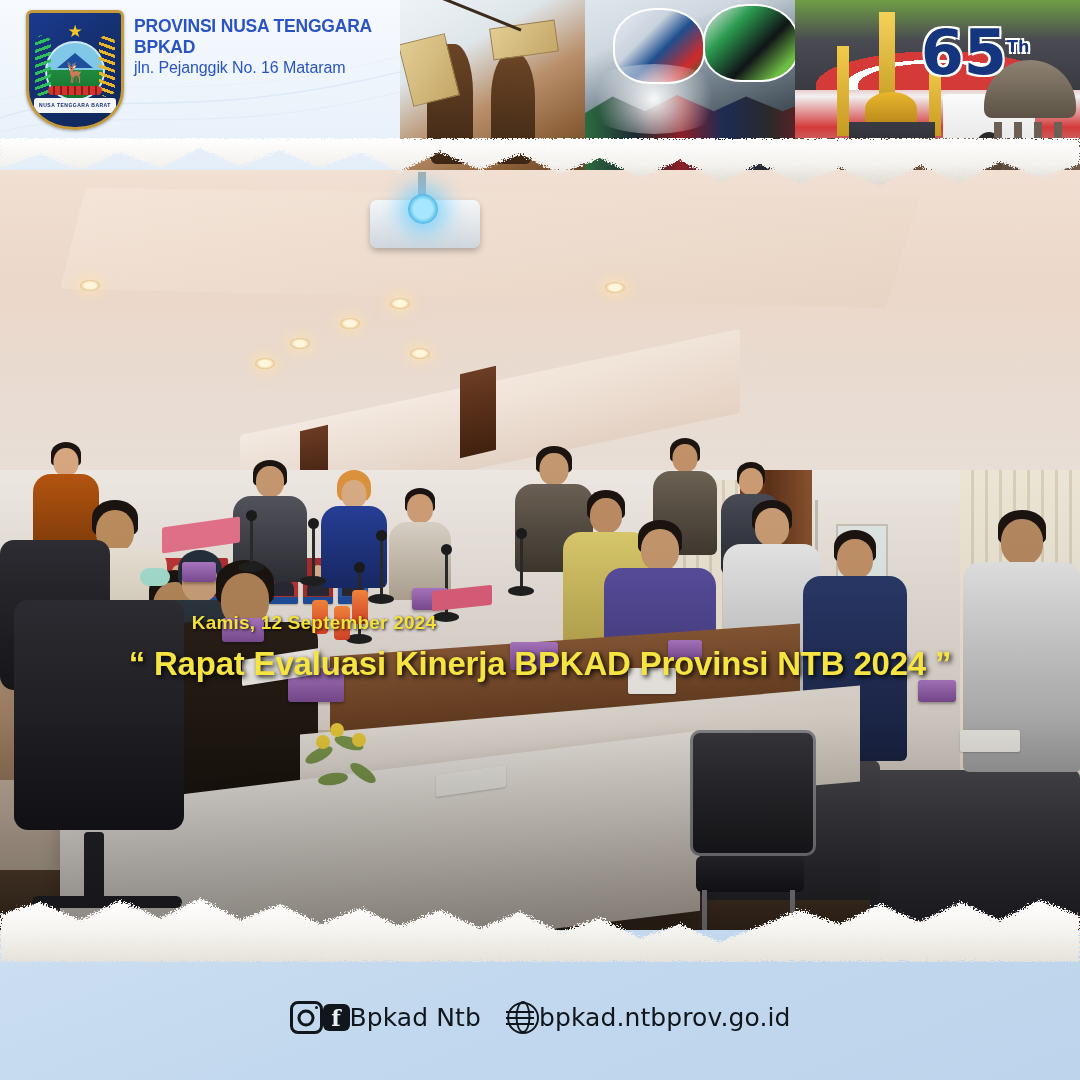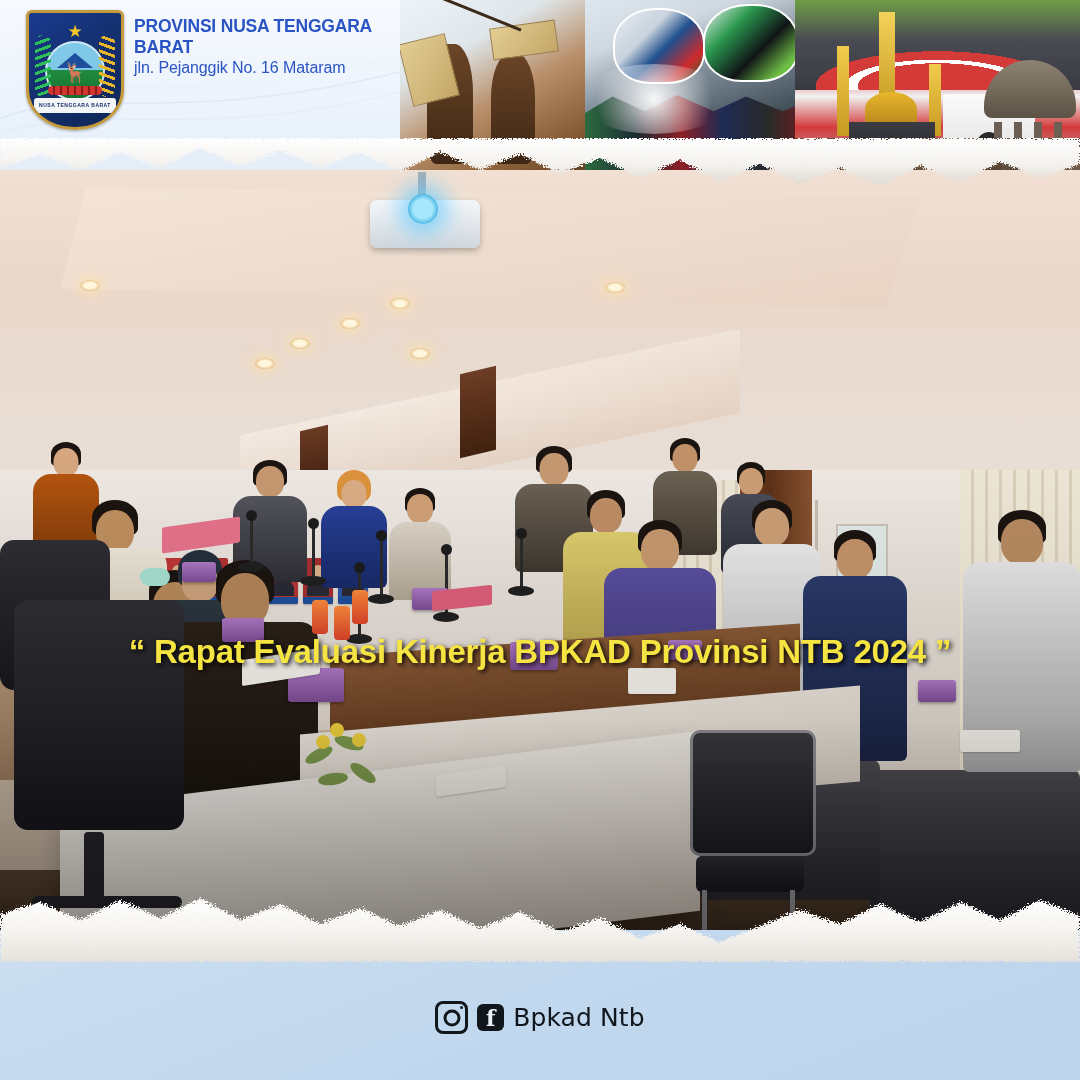--- a/index.html
+++ b/index.html
@@ -240,31 +240,31 @@
     background:linear-gradient(180deg,rgba(255,245,235,.10) 0%,rgba(0,0,0,0) 30%,rgba(0,0,0,.10) 72%,rgba(0,0,0,.42) 100%);}
 
   
   .caption{position:absolute;left:0;top:612px;width:1080px;z-index:30;text-align:center;}
   .cap-date{
     font-size:19px;font-weight:bold;color:#f5e03a;letter-spacing:.2px;
     text-shadow:1px 1px 3px rgba(0,0,0,.9);
     margin-left:-452px;display:inline-block;
   }
   .cap-title{
-    margin-top:21px;font-size:33px;font-weight:bold;color:#f5e441;letter-spacing:-.2px;
+    margin-top:11px;font-size:33px;font-weight:bold;color:#f5e441;letter-spacing:-.2px;
     text-shadow:2px 2px 5px rgba(0,0,0,.95);white-space:nowrap;
   }
 
   
   .footer{
     position:absolute;left:0;top:955px;width:1080px;height:125px;z-index:25;
     display:flex;align-items:center;justify-content:center;gap:26px;
     color:#11161c;
   }
-  .f-group{display:flex;align-items:center;gap:9px;}
+  .f-group{display:flex;align-items:center;gap:0;}
   .f-text{font-size:25px;letter-spacing:.1px;font-family:"DejaVu Sans", sans-serif;}
   .ig{width:27px;height:27px;border:3px solid #11161c;border-radius:8px;position:relative;}
   .ig::before{content:"";position:absolute;left:50%;top:50%;transform:translate(-50%,-50%);
     width:11px;height:11px;border:3px solid #11161c;border-radius:50%;}
   .ig::after{content:"";position:absolute;right:2px;top:2px;width:3px;height:3px;border-radius:50%;background:#11161c;}
   .fb{width:27px;height:27px;background:#11161c;border-radius:6px;position:relative;}
   .fb::before{content:"f";position:absolute;left:50%;top:50%;transform:translate(-50%,-52%);
     color:#eaf0f6;font-size:22px;font-weight:bold;font-family:"DejaVu Serif", serif;line-height:1;}
   .globe{width:28px;height:28px;border:2.5px solid #11161c;border-radius:50%;position:relative;}
   .globe::before{content:"";position:absolute;left:50%;top:-2.5px;transform:translateX(-50%);
@@ -305,20 +305,21 @@
             <div class="base"></div>
         </div>
         <div class="c-white">
             <div class="arch"></div>
           </div>
         <div class="c-hut">
           <div class="roof"></div>
             <div class="legs"></div>
         </div>
         <div class="c-crowd"></div>
+        <div class="c-65"><span>65</span><span class="th">Th</span></div>
       </div>
     </div>
 
     <div class="hdr-left">
       <svg class="swoosh" viewBox="0 0 400 172" preserveAspectRatio="none">
         <path d="M0,118 C90,86 180,126 400,72" stroke="#cfe0f2" stroke-width="1.4" fill="none"></path>
         <path d="M0,132 C110,104 210,140 400,92" stroke="#dbe8f6" stroke-width="1.2" fill="none"></path>
         <path d="M0,100 C100,70 200,110 400,56" stroke="#e2edf8" stroke-width="1" fill="none"></path>
       </svg>
     </div>
@@ -330,21 +331,21 @@
         <div class="em-mtn"></div>
         <div class="em-deer">🦌</div>
         <div class="em-wreathL"></div>
         <div class="em-wreathR"></div>
         <div class="em-beads"></div>
         <div class="em-ribbon">NUSA TENGGARA BARAT</div>
       </div>
     </div>
 
     <div class="hdr-text">
-      <div class="hdr-prov">PROVINSI NUSA TENGGARA BARAT</div>
+      <div class="hdr-prov">PROVINSI NUSA TENGGARA BPKAD</div>
       <div class="hdr-addr">jln. Pejanggik No. 16 Mataram</div>
     </div>
   </div>
 
   <div class="photo-wrap">
     <div class="photo">
 
       <div class="ceiling">
         <div class="ceil-panel"></div>
         <div class="ceil-strip"></div>
@@ -591,24 +592,32 @@
       <linearGradient id="pg2" x1="0" y1="0" x2="0" y2="1">
         <stop offset="0%" stop-color="#ffffff"></stop>
           <stop offset="50%" stop-color="#f6f4f0"></stop>
           <stop offset="100%" stop-color="#e6e2da"></stop>
       </linearGradient>
     </defs>
     <path filter="url(#rough2)" fill="url(#pg2)" d="M0,34 L40,22 L80,40 L120,20 L160,38 L200,18 L240,40 L280,24 L320,44 L360,28 L400,46 L440,30 L480,48 L520,32 L560,52 L600,38 L640,58 L680,44 L720,62 L760,46 L800,30 L840,44 L880,24 L920,42 L960,22 L1000,40 L1040,20 L1080,36 L1080,82 L0,82 Z"></path>
   </svg>
 
   <div class="caption">
+    <div class="cap-date">Kamis, 12 September 2024</div>
     <div class="cap-title">“ Rapat Evaluasi Kinerja BPKAD Provinsi NTB 2024 ”</div>
   </div>
 
   <div class="footer">
     <div class="f-group">
       <span class="ig"></span>
       <span class="fb"></span>
       <span class="f-text">Bpkad Ntb</span>
     </div>
+    <div class="f-group">
+      <span class="globe">
+          <i class="h2"></i>
+          <i class="h3"></i>
+        </span>
+      <span class="f-text">bpkad.ntbprov.go.id</span>
+    </div>
   </div>
 
 </div>
 
 </body></html>

